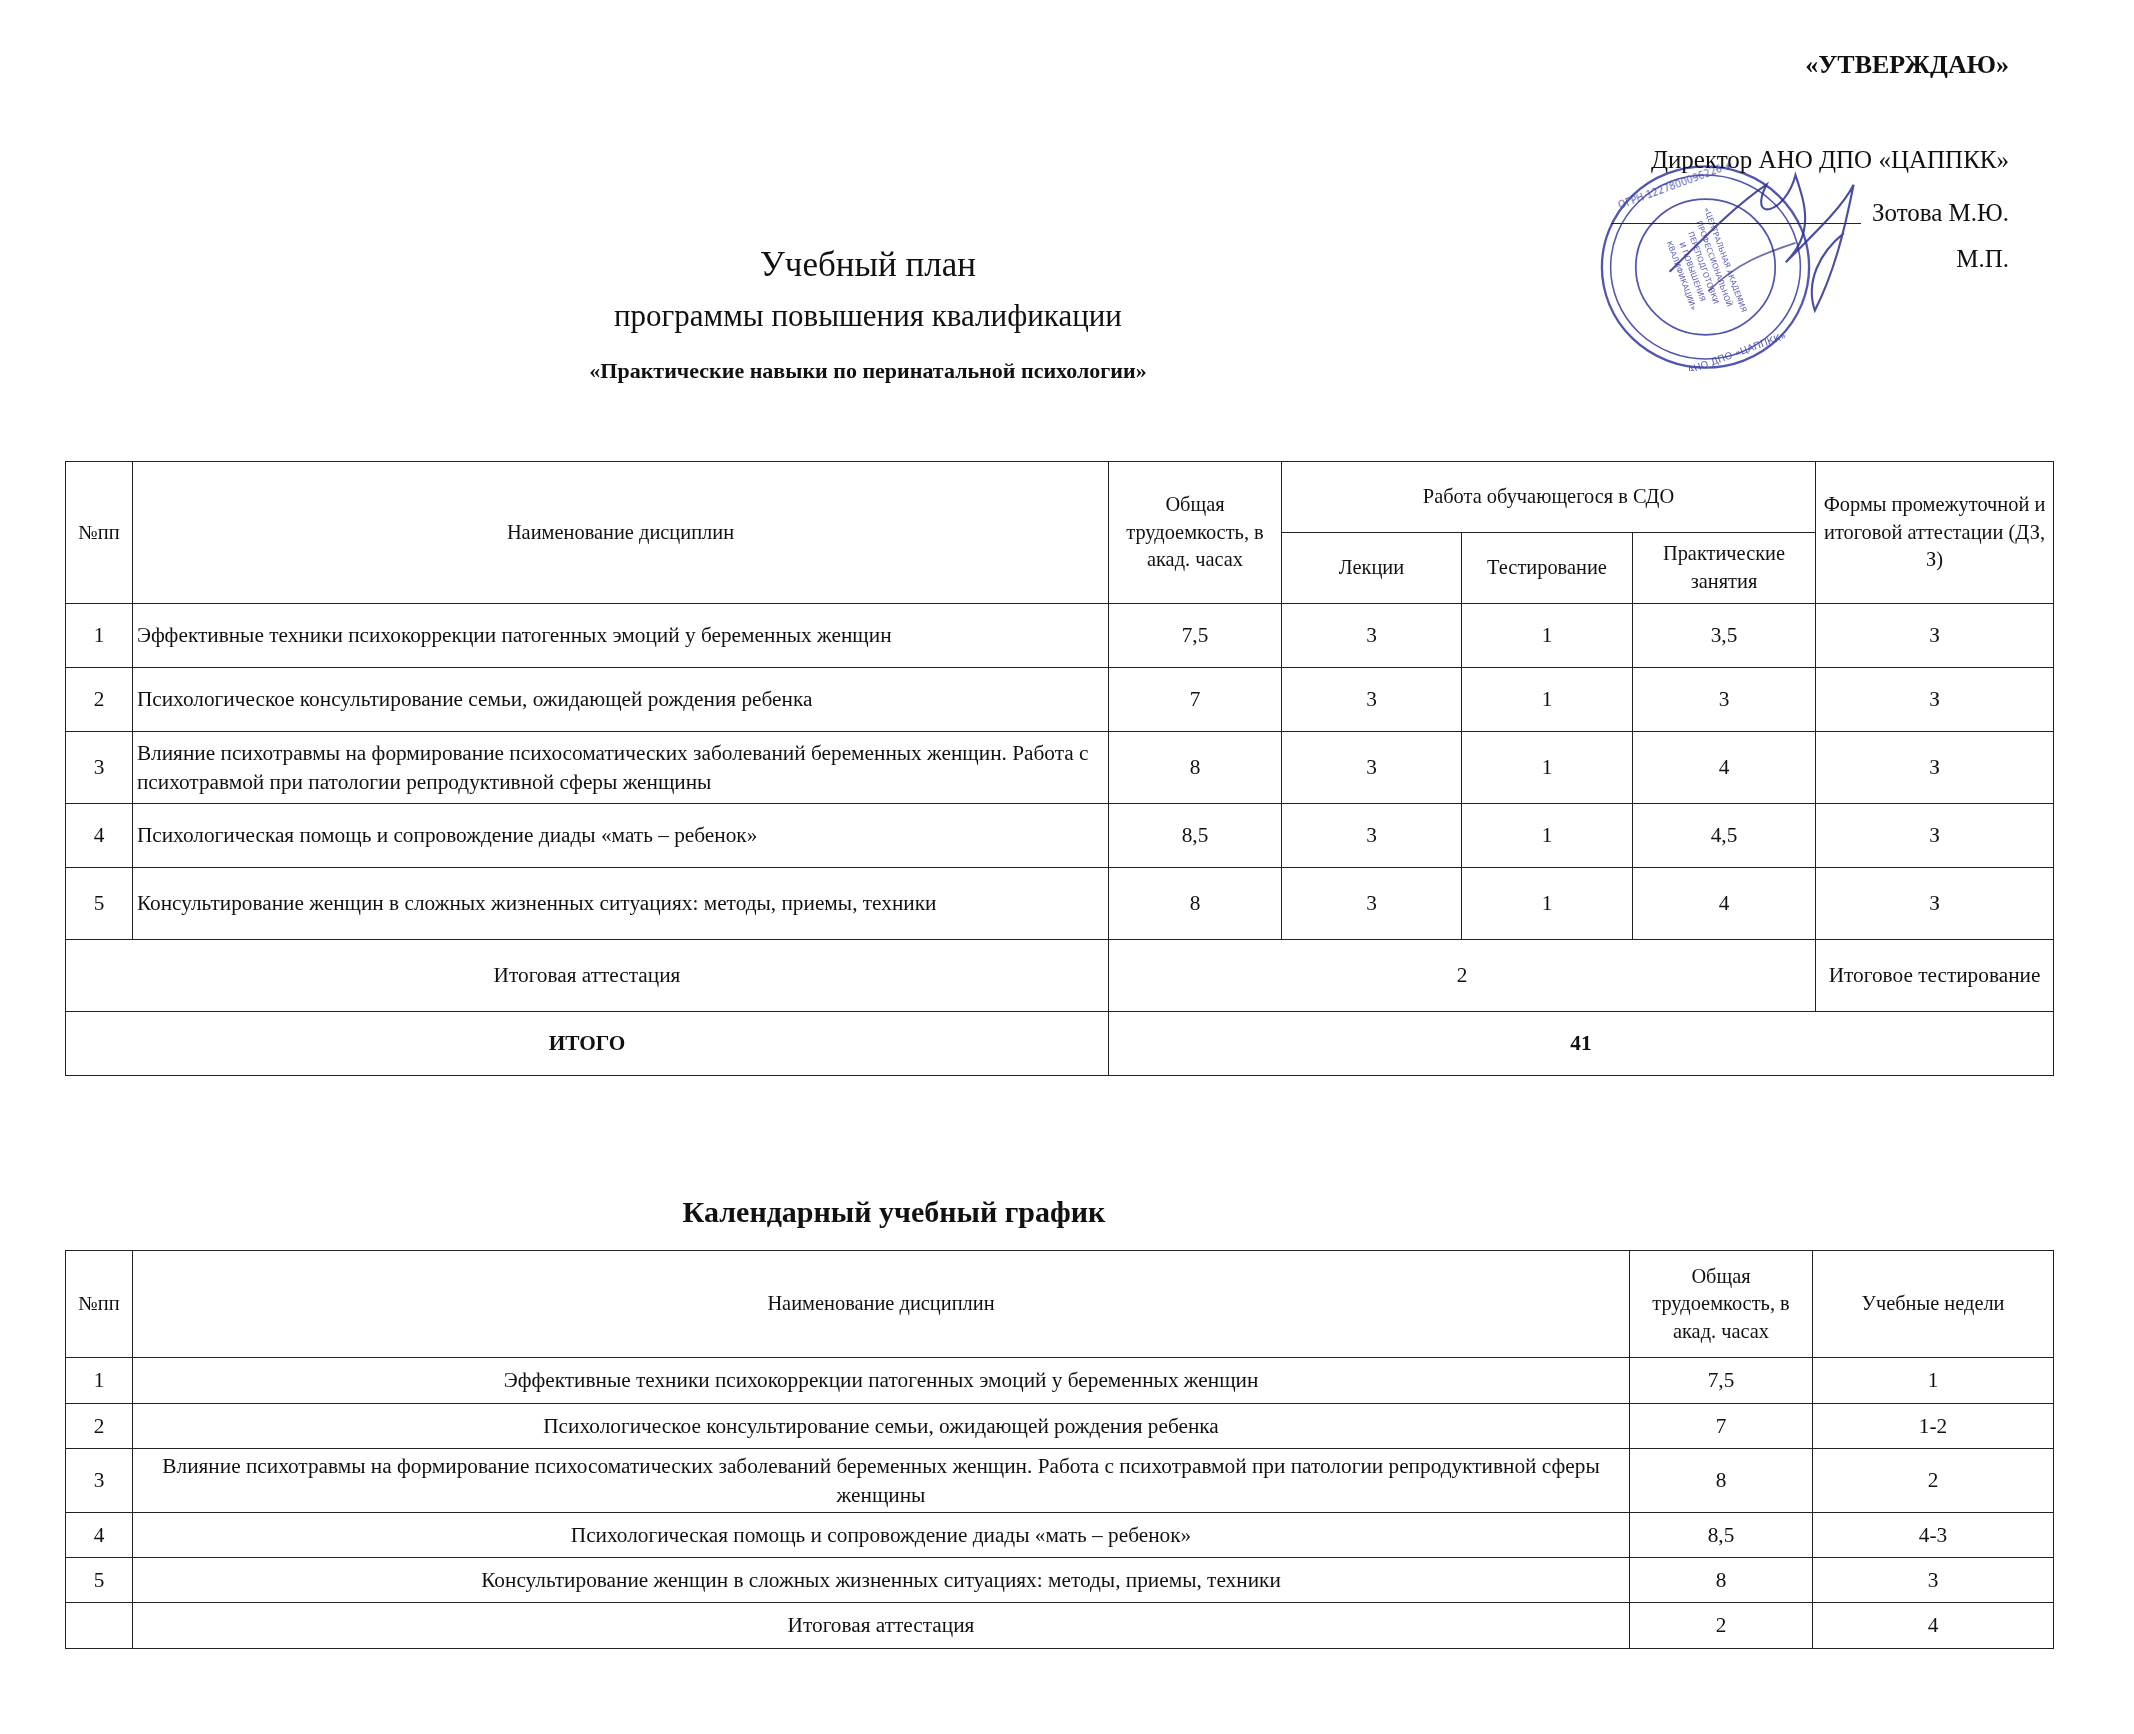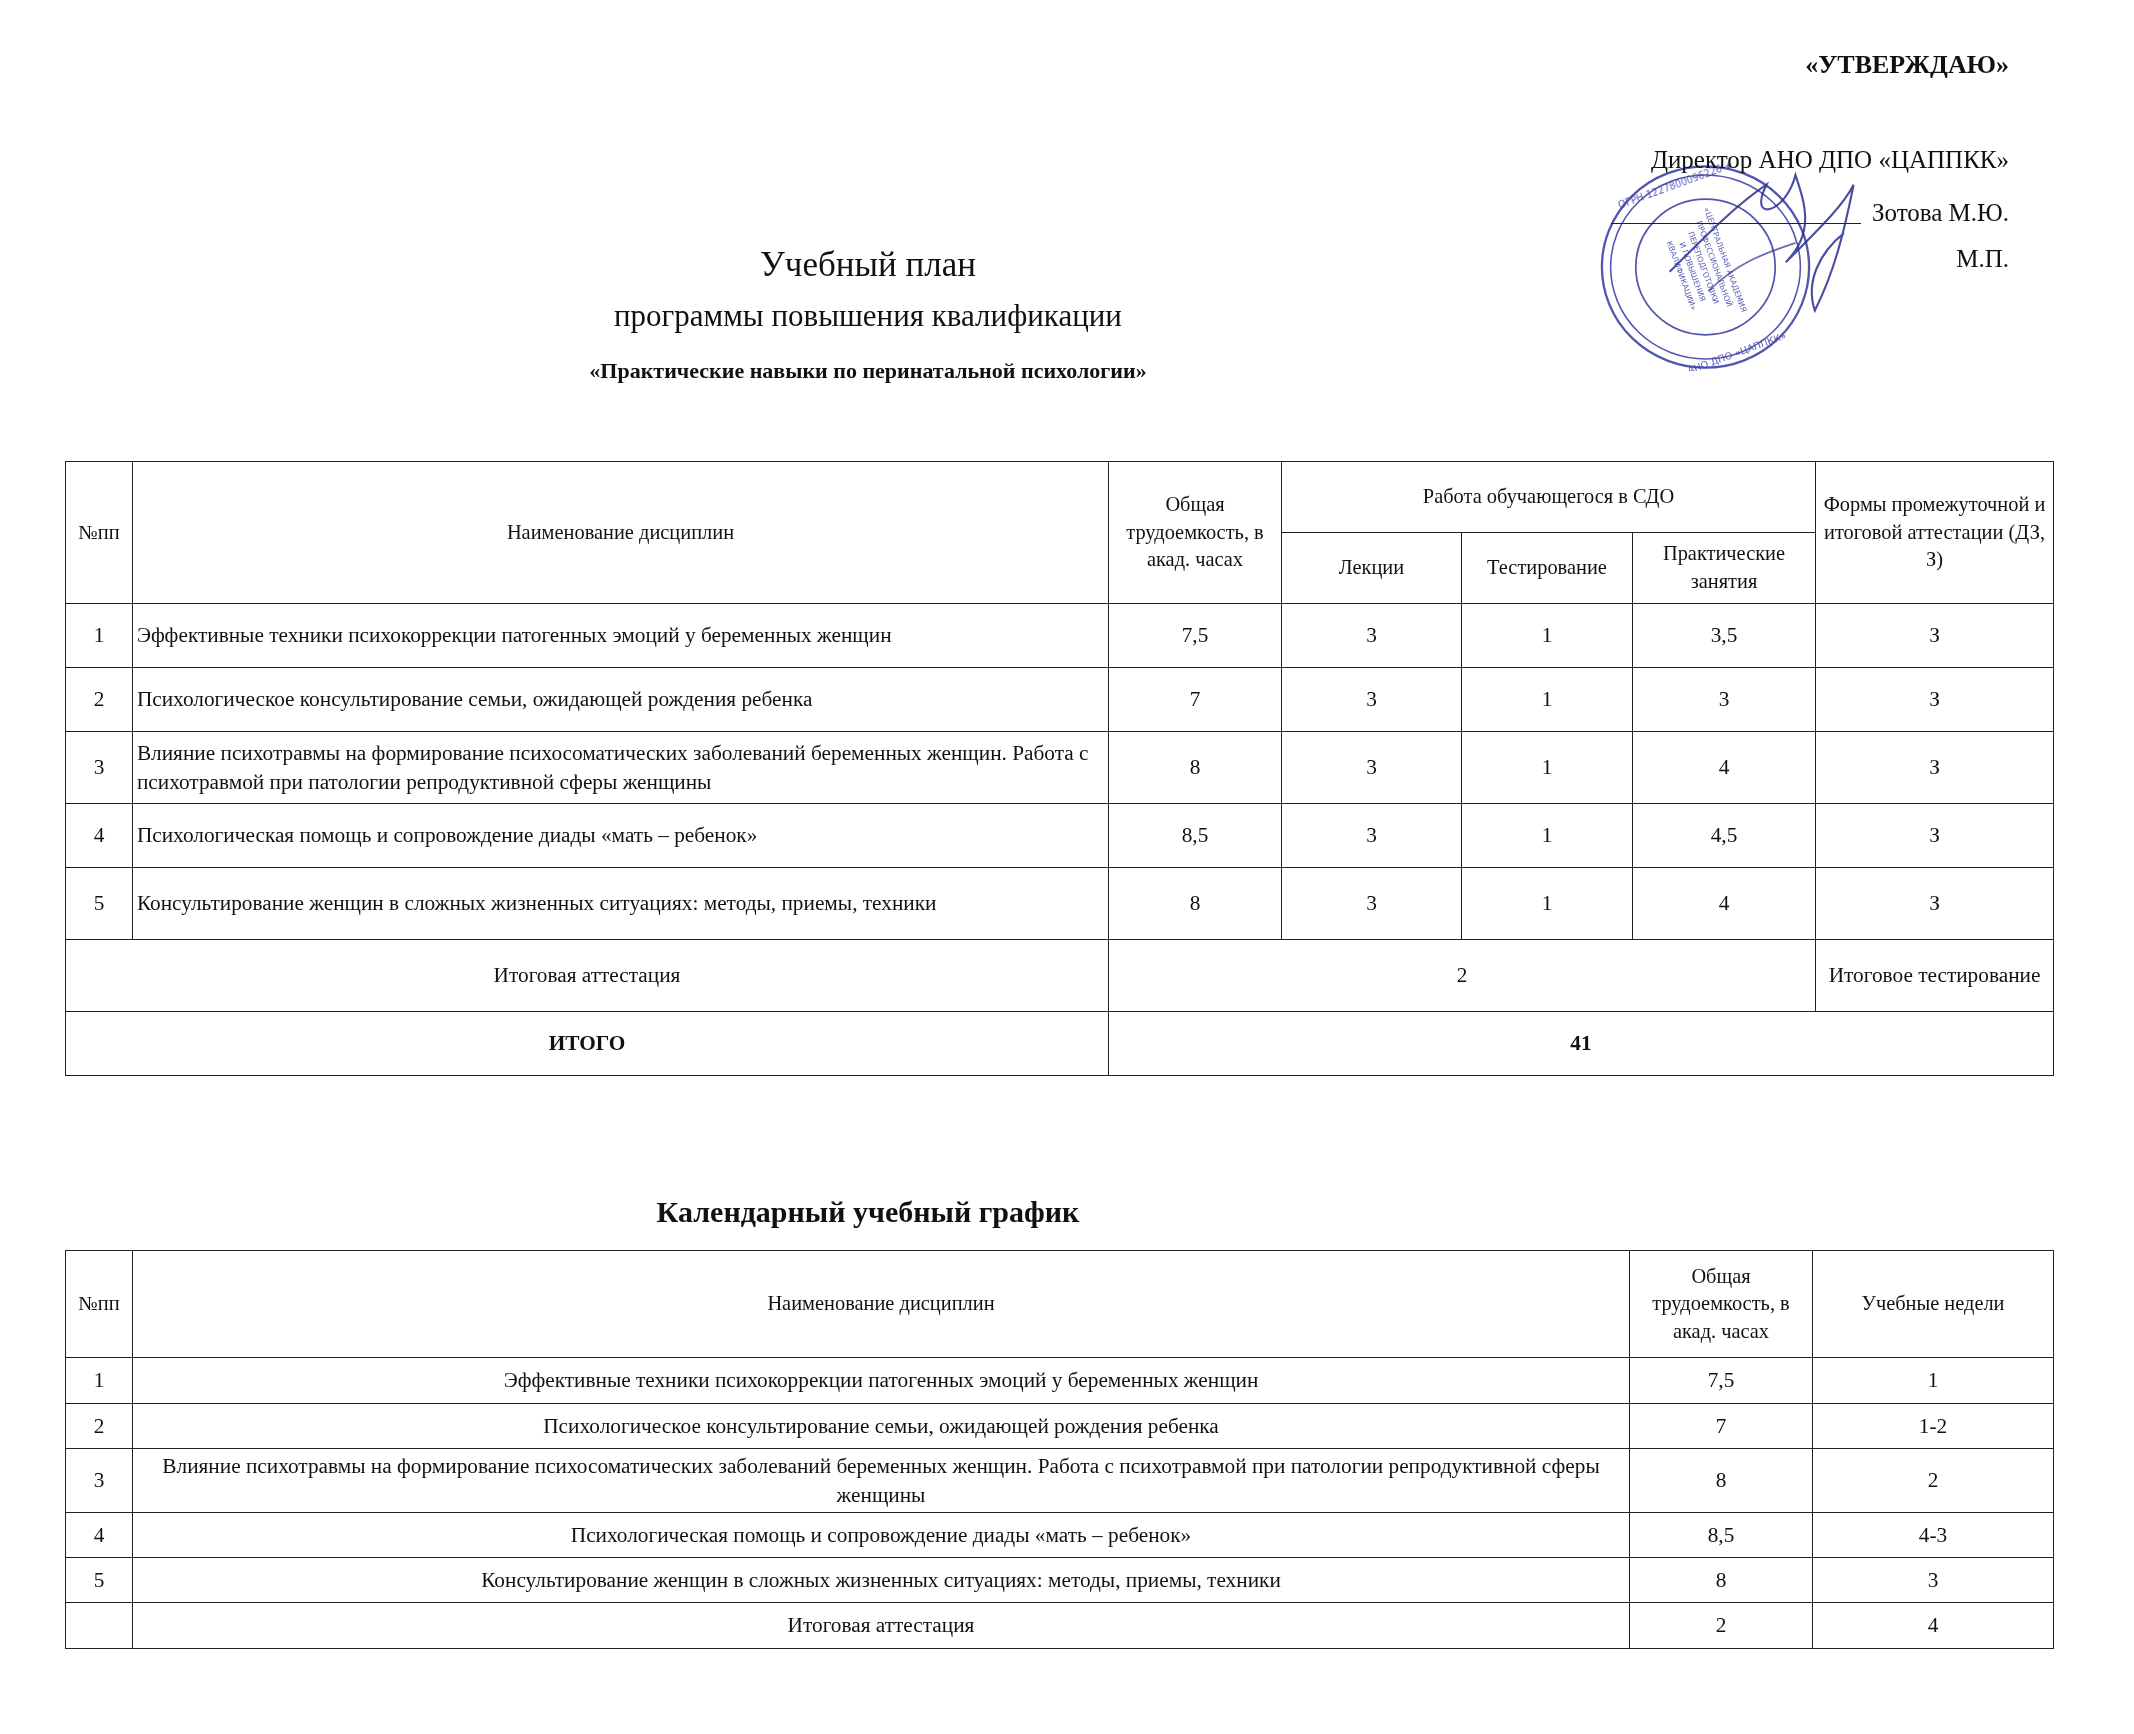--- a/index.html
+++ b/index.html
@@ -10,21 +10,21 @@
   .approve-title { position: absolute; right: 126px; top: 50px; font-size: 26px; font-weight: bold; white-space: nowrap; margin-left: 40px; }
   .approve-line { position: absolute; right: 126px; font-size: 25px; white-space: nowrap; }
   .sig-line { position: absolute; left: 1611px; width: 250px; top: 223px; border-top: 1.5px solid #222; }
   .stamp { position: absolute; left: 1599px; top: 163px; width: 213px; height: 208px; }
   .signature { position: absolute; left: 1650px; top: 146px; width: 291px; height: 213px; }
 
   .doc-title { position: absolute; left: 0; width: 1736px; text-align: center; }
   .t-main { top: 245px; font-size: 35px; }
   .t-sub { top: 298px; font-size: 31px; }
   .t-prog { top: 358px; font-size: 22px; font-weight: bold; }
-  .t-cal { top: 1195px; font-size: 30px; font-weight: bold; }
+  .t-cal { top: 1195px; font-size: 30px; font-weight: bold; padding-left: 26px; }
 
   table { position: absolute; border-collapse: collapse; table-layout: fixed; font-size: 21.3px; }
   td, th { border: 1.9px solid #222; padding: 0 3.9px; font-weight: normal; text-align: center; vertical-align: middle; line-height: 1.35; }
   .t1 { left: 65px; top: 461px; width: 1988px; }
   .t2 { left: 65px; top: 1250px; width: 1988px; }
   .left { text-align: left; }
   .bold { font-weight: bold; }
   .hdr { font-size: 20.4px; }
 </style>
 </head>

